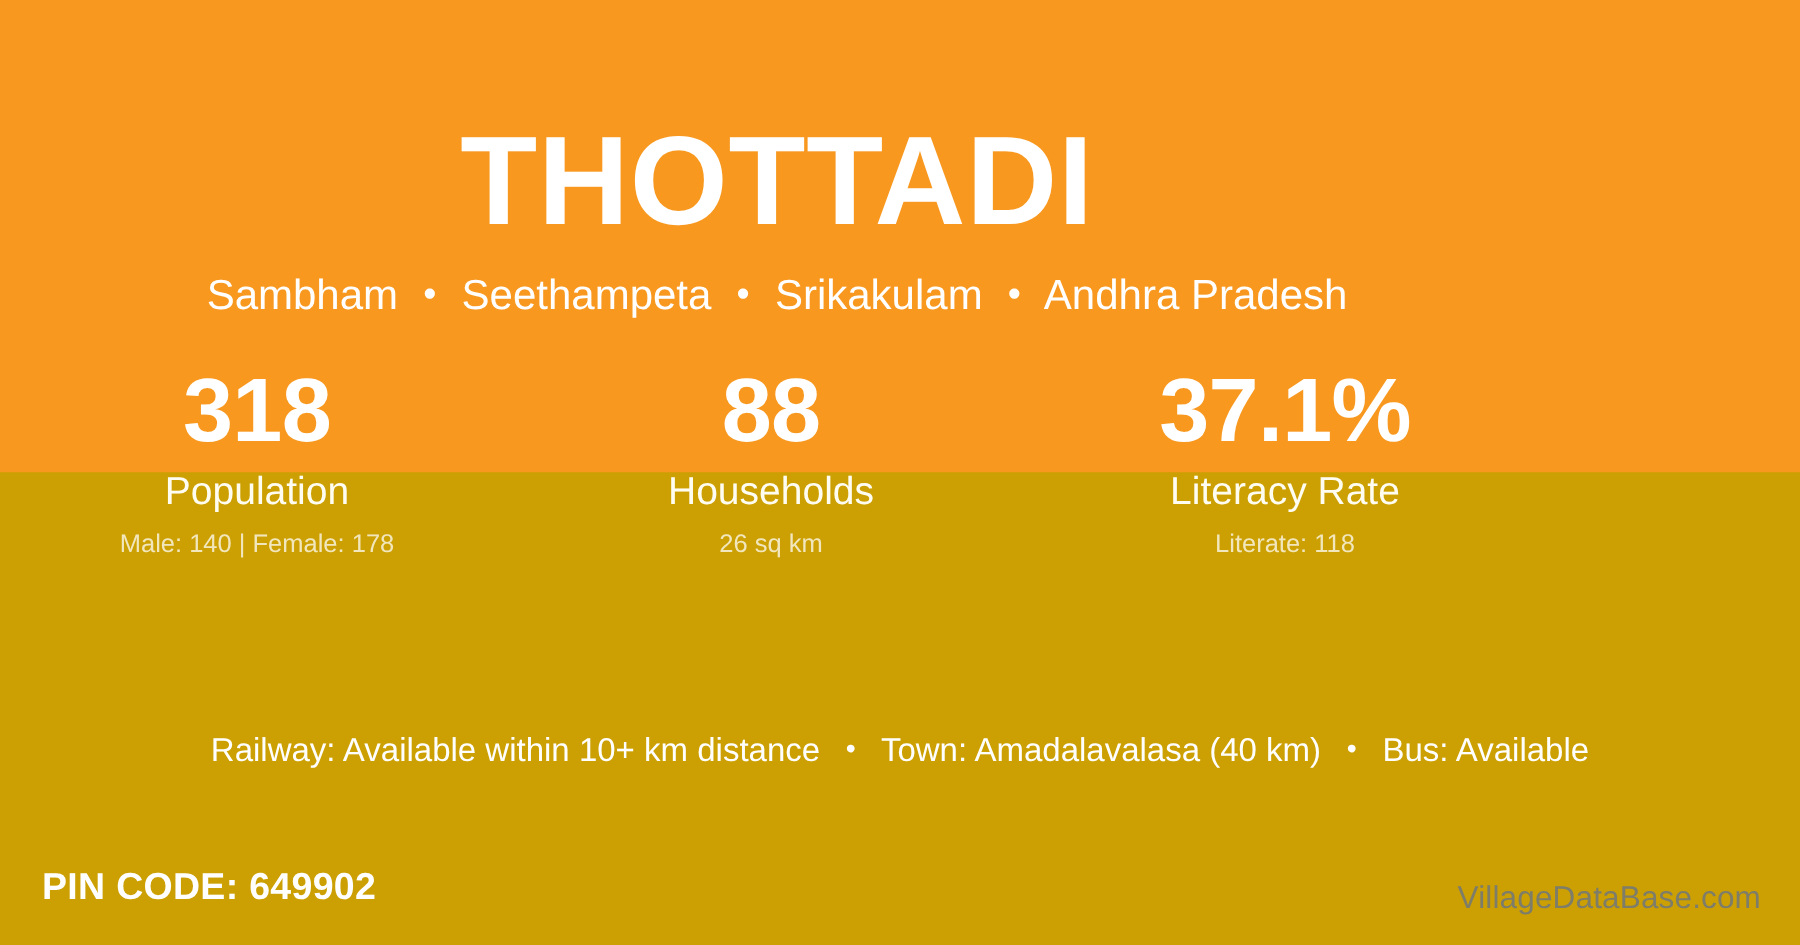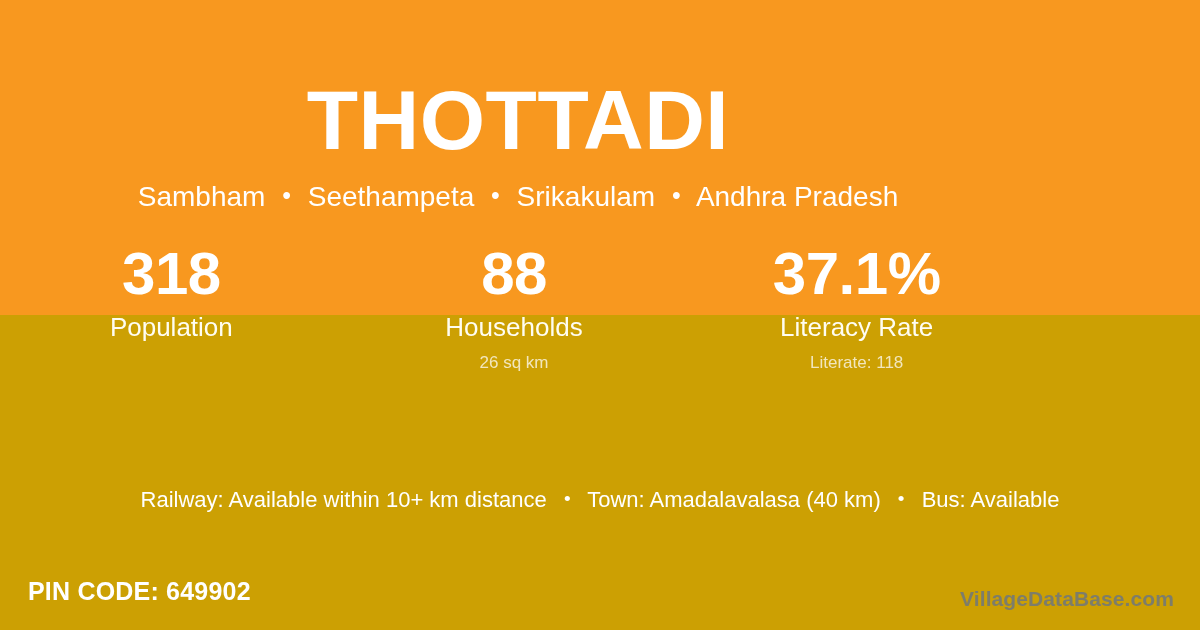--- a/index.html
+++ b/index.html
@@ -136,21 +136,21 @@
     font-weight: 700;
     color: #FFFFFF;
     letter-spacing: 0.2px;
   }
   .watermark {
     position: absolute;
     right: 26px;
     top: 586px;
     font-size: 21px;
     line-height: 1.2;
-    font-weight: 700;
+    font-weight: 400;
     color: rgba(105, 116, 132, 0.80);
     letter-spacing: 0.1px;
   }
 </style>
 </head>
 <body>
 
 <div class="card">
 
   <div class="band-top"></div>
@@ -167,20 +167,21 @@
       <span class="sep">•</span>
       <span>Andhra Pradesh</span>
     </div>
   </div>
 
   <div class="stats">
 
     <div class="stat">
       <div class="stat-value">318</div>
       <div class="stat-label">Population</div>
+      <div class="stat-sub">Male: 140 | Female: 178</div>
     </div>
 
     <div class="stat">
       <div class="stat-value">88</div>
       <div class="stat-label">Households</div>
       <div class="stat-sub">26 sq km</div>
     </div>
 
     <div class="stat">
       <div class="stat-value">37.1%</div>

